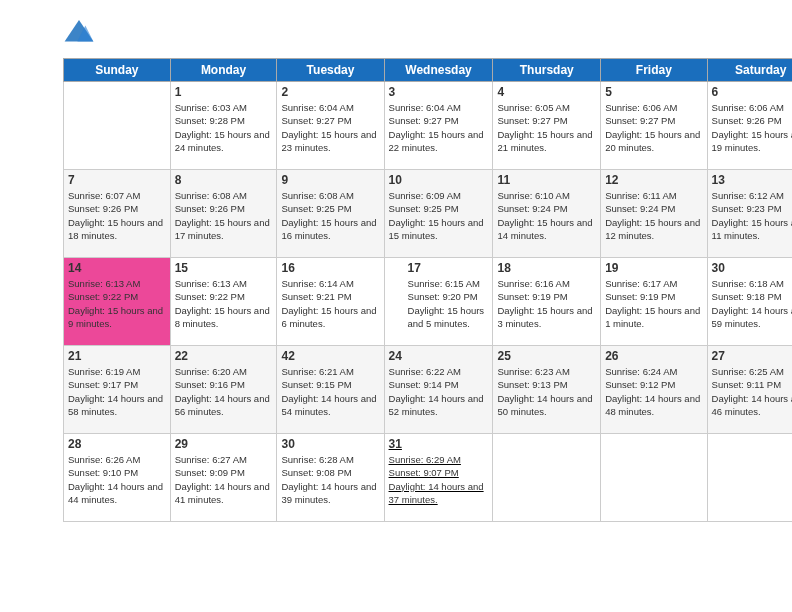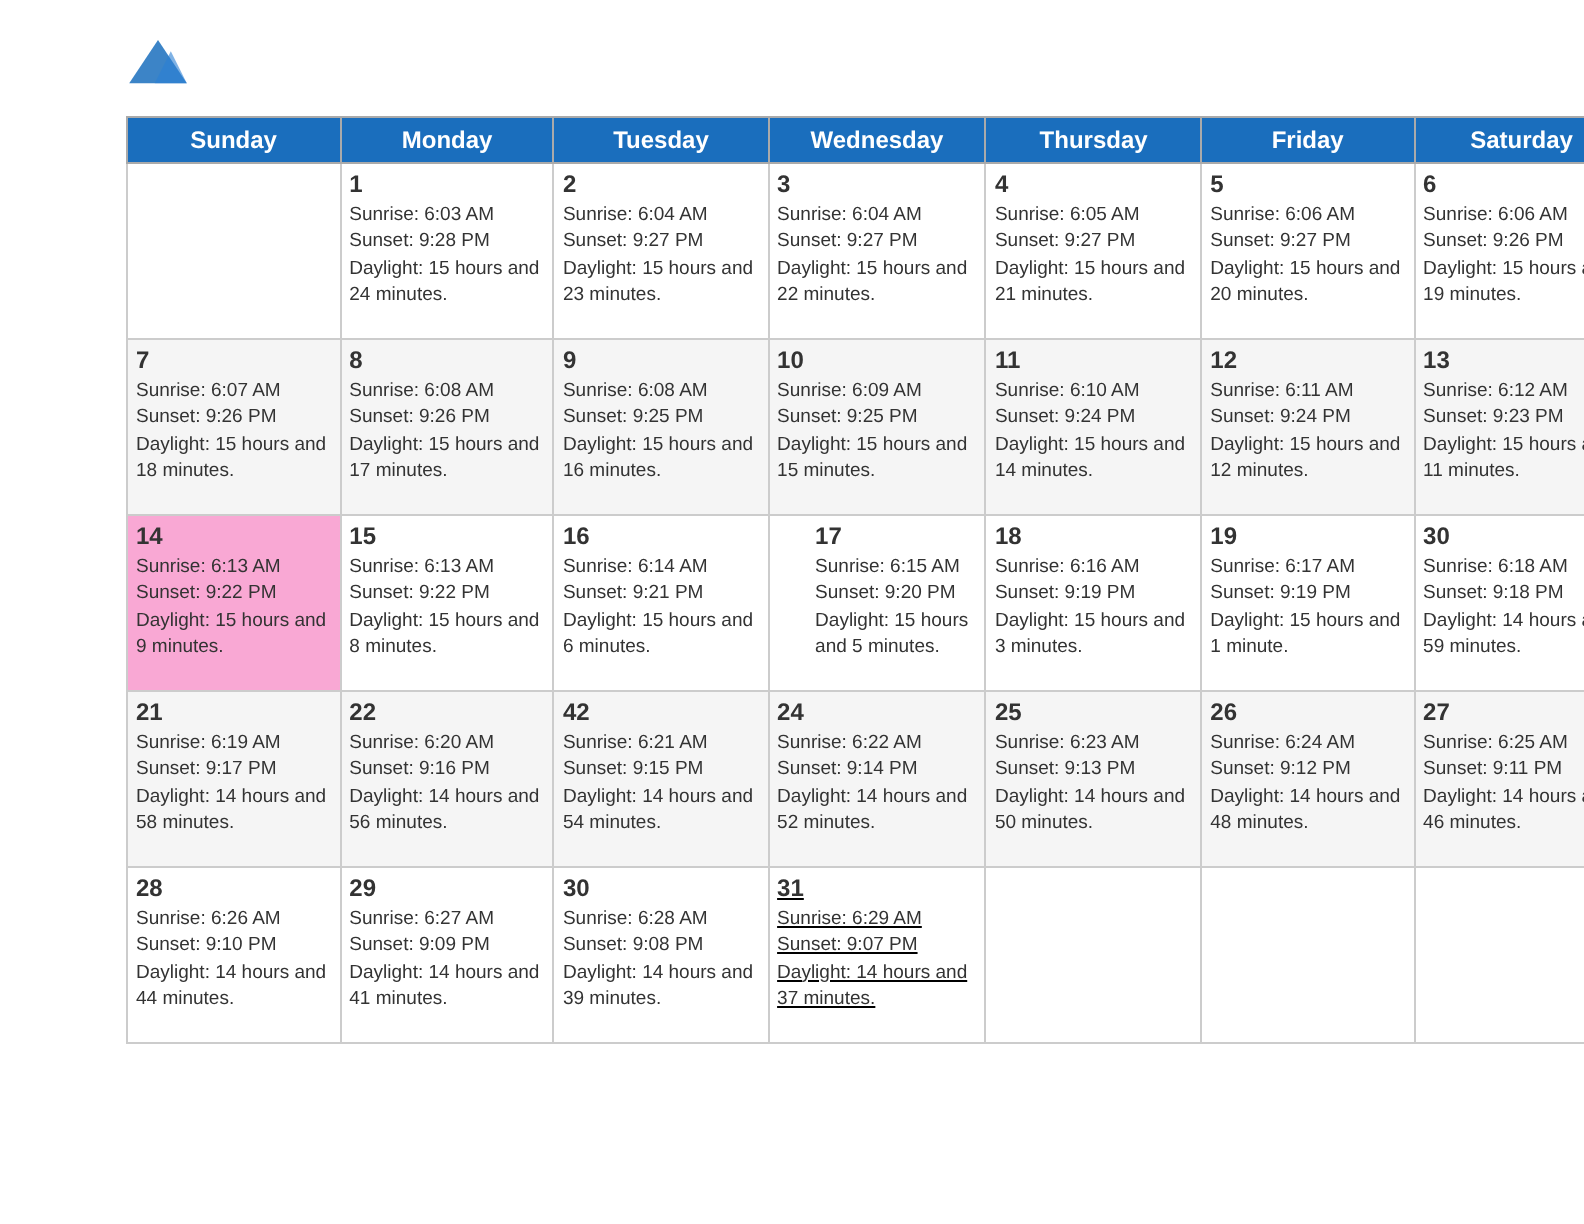--- a/index.html
+++ b/index.html
@@ -151,21 +151,21 @@
         <tr>
           <td style="background-color: rgb(245, 245, 245);"><span class="day-num">7</span><span class="day-info">Sunrise: 6:07 AM<br>Sunset: 9:26 PM<br>Daylight: 15 hours and 18 minutes.</span></td>
           <td style="background-color: rgb(245, 245, 245);"><span class="day-num">8</span><span class="day-info">Sunrise: 6:08 AM<br>Sunset: 9:26 PM<br>Daylight: 15 hours and 17 minutes.</span></td>
           <td style="background-color: rgb(245, 245, 245);"><span class="day-num">9</span><span class="day-info">Sunrise: 6:08 AM<br>Sunset: 9:25 PM<br>Daylight: 15 hours and 16 minutes.</span></td>
           <td style="background-color: rgb(245, 245, 245);"><span class="day-num">10</span><span class="day-info">Sunrise: 6:09 AM<br>Sunset: 9:25 PM<br>Daylight: 15 hours and 15 minutes.</span></td>
           <td style="background-color: rgb(245, 245, 245);"><span class="day-num">11</span><span class="day-info">Sunrise: 6:10 AM<br>Sunset: 9:24 PM<br>Daylight: 15 hours and 14 minutes.</span></td>
           <td style="background-color: rgb(245, 245, 245);"><span class="day-num">12</span><span class="day-info">Sunrise: 6:11 AM<br>Sunset: 9:24 PM<br>Daylight: 15 hours and 12 minutes.</span></td>
           <td style="background-color: rgb(245, 245, 245);"><span class="day-num">13</span><span class="day-info">Sunrise: 6:12 AM<br>Sunset: 9:23 PM<br>Daylight: 15 hours and 11 minutes.</span></td>
         </tr>
         <tr>
-          <td style="background-color: #f9a8d4;"><span class="day-num">14</span><span class="day-info">Sunrise: 6:13 AM<br>Sunset: 9:22 PM<br>Daylight: 15 hours and 9 minutes.</span></td>
+          <td style="background-color: #ec4899;"><span class="day-num">14</span><span class="day-info">Sunrise: 6:13 AM<br>Sunset: 9:22 PM<br>Daylight: 15 hours and 9 minutes.</span></td>
           <td style="background-color: rgb(255, 255, 255);"><span class="day-num">15</span><span class="day-info">Sunrise: 6:13 AM<br>Sunset: 9:22 PM<br>Daylight: 15 hours and 8 minutes.</span></td>
           <td style="background-color: rgb(255, 255, 255);"><span class="day-num">16</span><span class="day-info">Sunrise: 6:14 AM<br>Sunset: 9:21 PM<br>Daylight: 15 hours and 6 minutes.</span></td>
           <td style="background-color: rgb(255, 255, 255); padding-left: 23px;"><span class="day-num">17</span><span class="day-info">Sunrise: 6:15 AM<br>Sunset: 9:20 PM<br>Daylight: 15 hours and 5 minutes.</span></td>
           <td style="background-color: rgb(255, 255, 255);"><span class="day-num">18</span><span class="day-info">Sunrise: 6:16 AM<br>Sunset: 9:19 PM<br>Daylight: 15 hours and 3 minutes.</span></td>
           <td style="background-color: rgb(255, 255, 255);"><span class="day-num">19</span><span class="day-info">Sunrise: 6:17 AM<br>Sunset: 9:19 PM<br>Daylight: 15 hours and 1 minute.</span></td>
           <td style="background-color: rgb(255, 255, 255);"><span class="day-num">30</span><span class="day-info">Sunrise: 6:18 AM<br>Sunset: 9:18 PM<br>Daylight: 14 hours and 59 minutes.</span></td>
         </tr>
         <tr>
           <td style="background-color: rgb(245, 245, 245);"><span class="day-num">21</span><span class="day-info">Sunrise: 6:19 AM<br>Sunset: 9:17 PM<br>Daylight: 14 hours and 58 minutes.</span></td>
           <td style="background-color: rgb(245, 245, 245);"><span class="day-num">22</span><span class="day-info">Sunrise: 6:20 AM<br>Sunset: 9:16 PM<br>Daylight: 14 hours and 56 minutes.</span></td>

